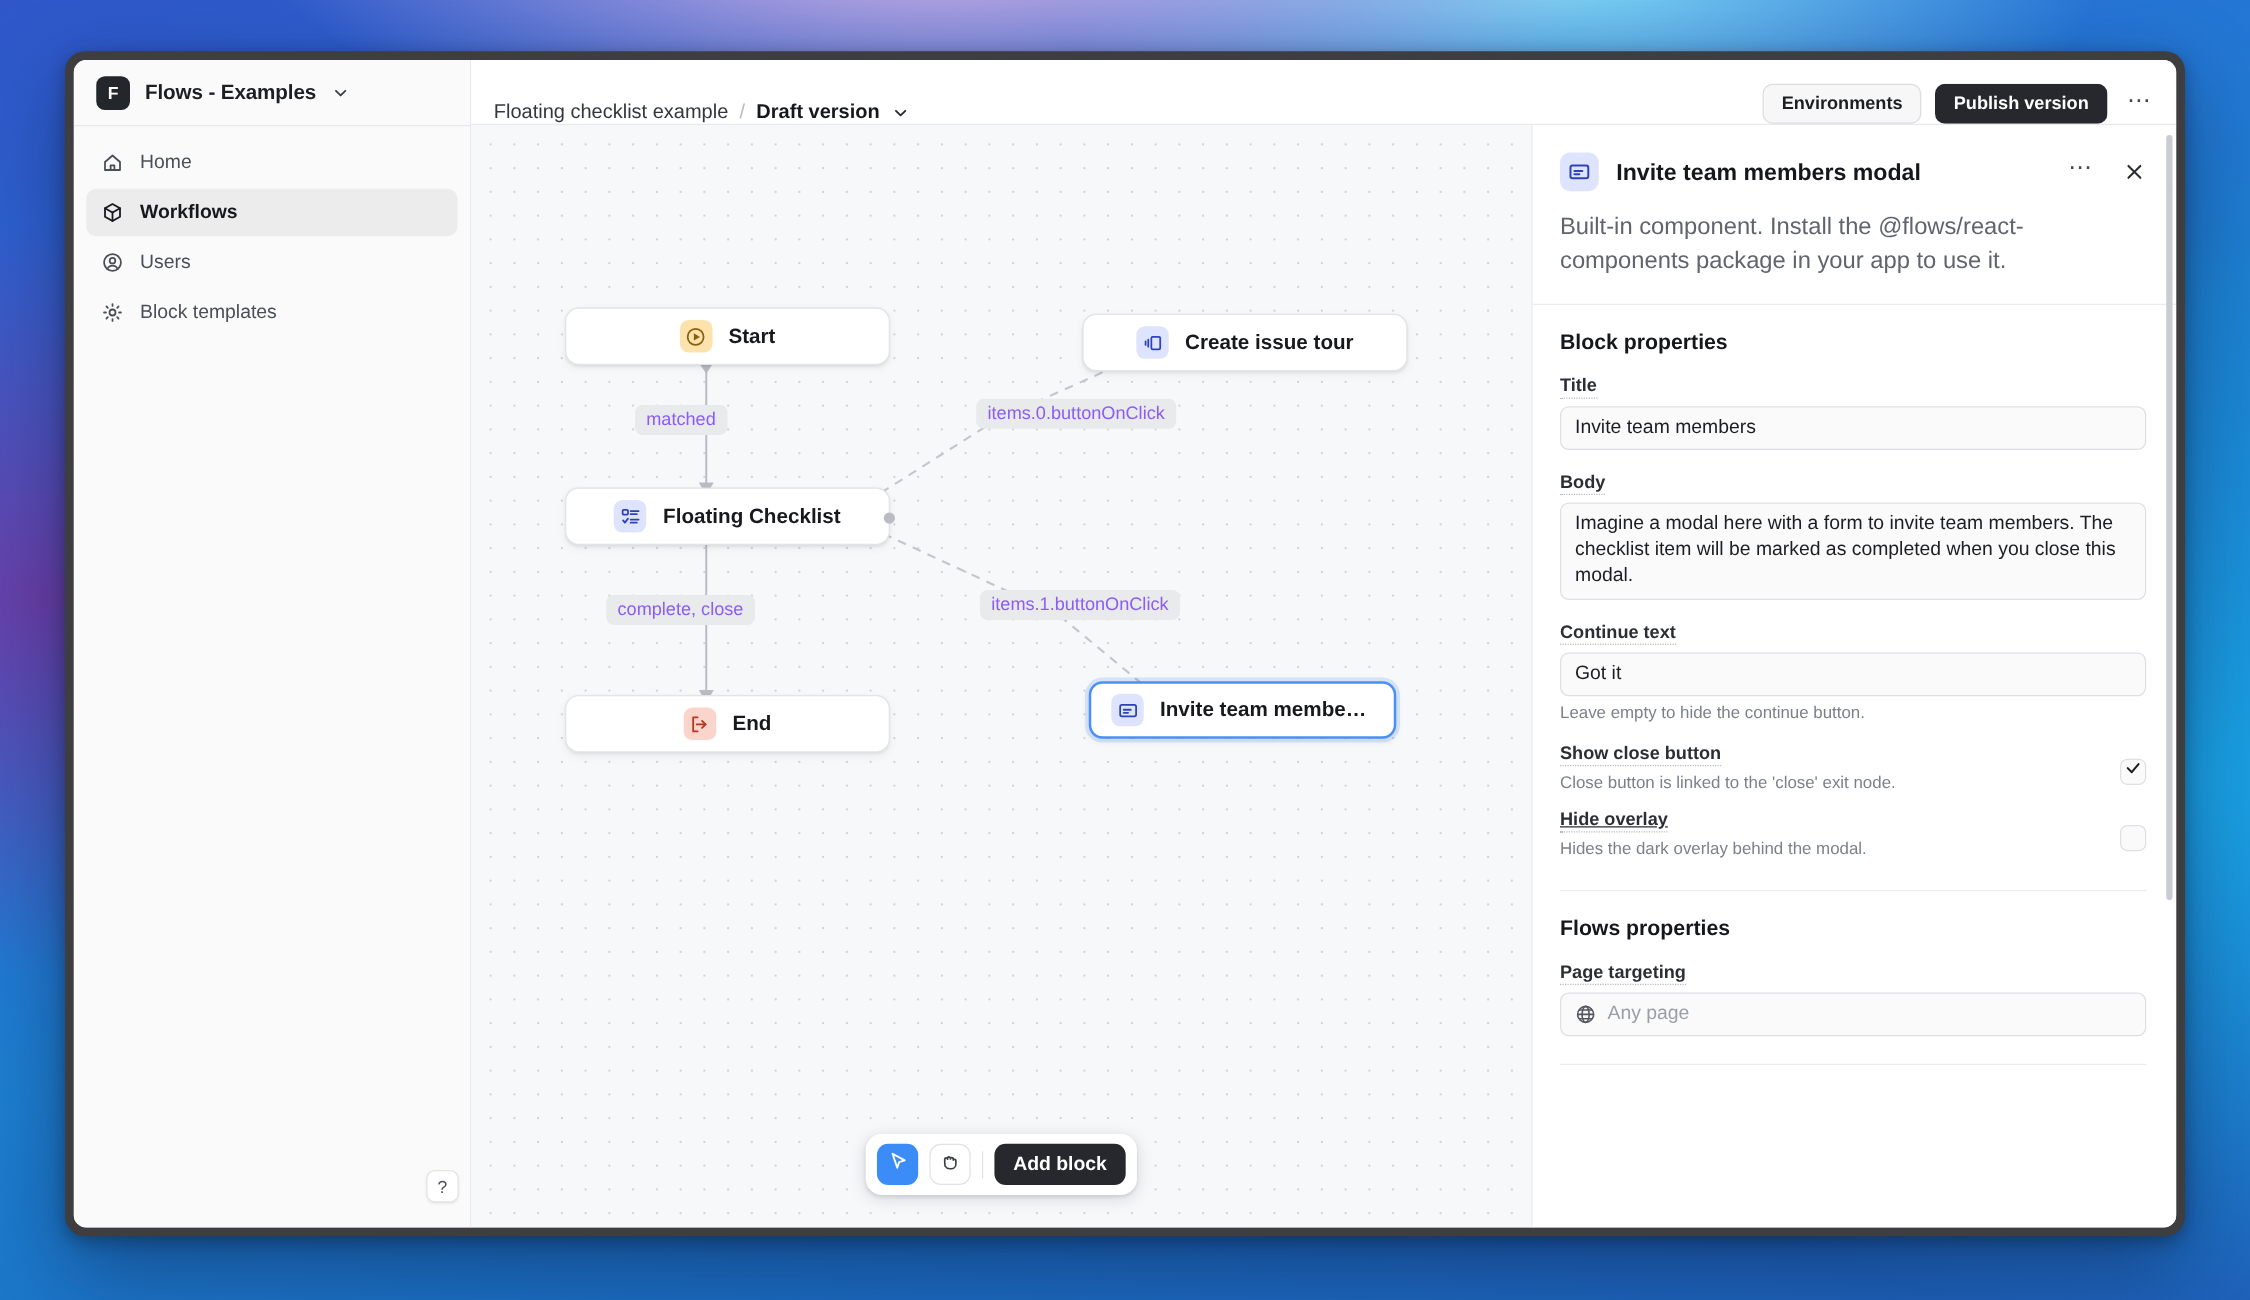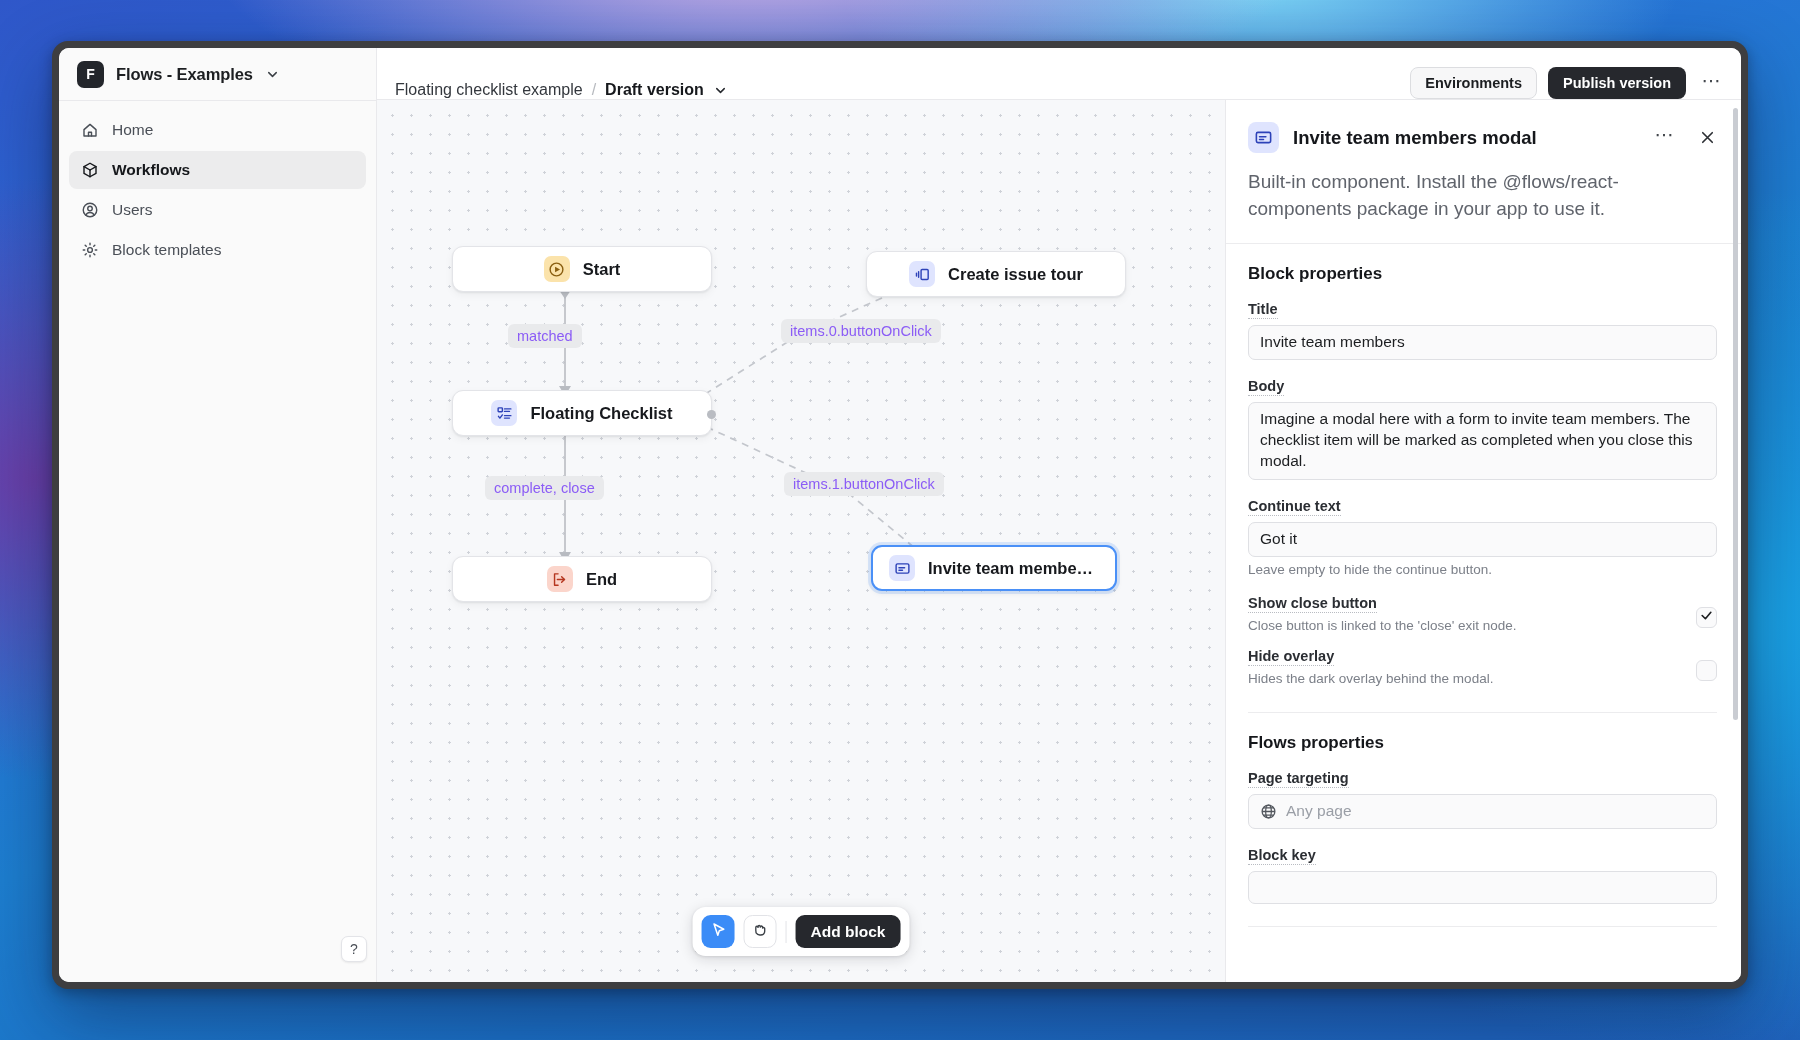--- a/index.html
+++ b/index.html
@@ -588,21 +588,21 @@
                     <span>
                       <svg width="13" height="13" viewBox="0 0 24 24" fill="none" stroke="#1c1e21" stroke-width="3" stroke-linecap="round" stroke-linejoin="round">
                           <polyline points="4,12 10,18 20,6"></polyline>
                         </svg>
                     </span>
                   </div>
                 </div>
 
                 <div class="toggle-row">
                   <div class="toggle-text">
-                    <div class="field-label" style="margin-bottom:3px;">Hide overlay</div>
+                    <div class="field-label" style="margin-bottom:3px;text-decoration:underline;">Hide overlay</div>
                     <div class="hint" style="margin-top:2px;">Hides the dark overlay behind the modal.</div>
                   </div>
                   <div class="checkbox"></div>
                 </div>
 
                 <div class="section-sep"></div>
               </div>
 
               <div class="section">
                 <div class="section-title">Flows properties</div>
@@ -614,24 +614,20 @@
                       <svg width="17" height="17" viewBox="0 0 24 24" fill="none" stroke="#53575e" stroke-width="1.8">
                           <circle cx="12" cy="12" r="9"></circle>
                           <ellipse cx="12" cy="12" rx="4" ry="9"></ellipse>
                           <path d="M3 12h18M4.5 7h15M4.5 17h15"></path>
                         </svg>
                     </span>
                     <span class="placeholder">Any page</span>
                   </div>
                 </div>
 
-                <div class="field">
-                  <div class="field-label">Block key</div>
-                  <div class="input"></div>
-                </div>
 
                 <div class="section-sep" style="margin-top:22px;"></div>
               </div>
 
             </div>
             <div id="insp-scrollbar"></div>
           </div>
 
         </div>
       </div>

